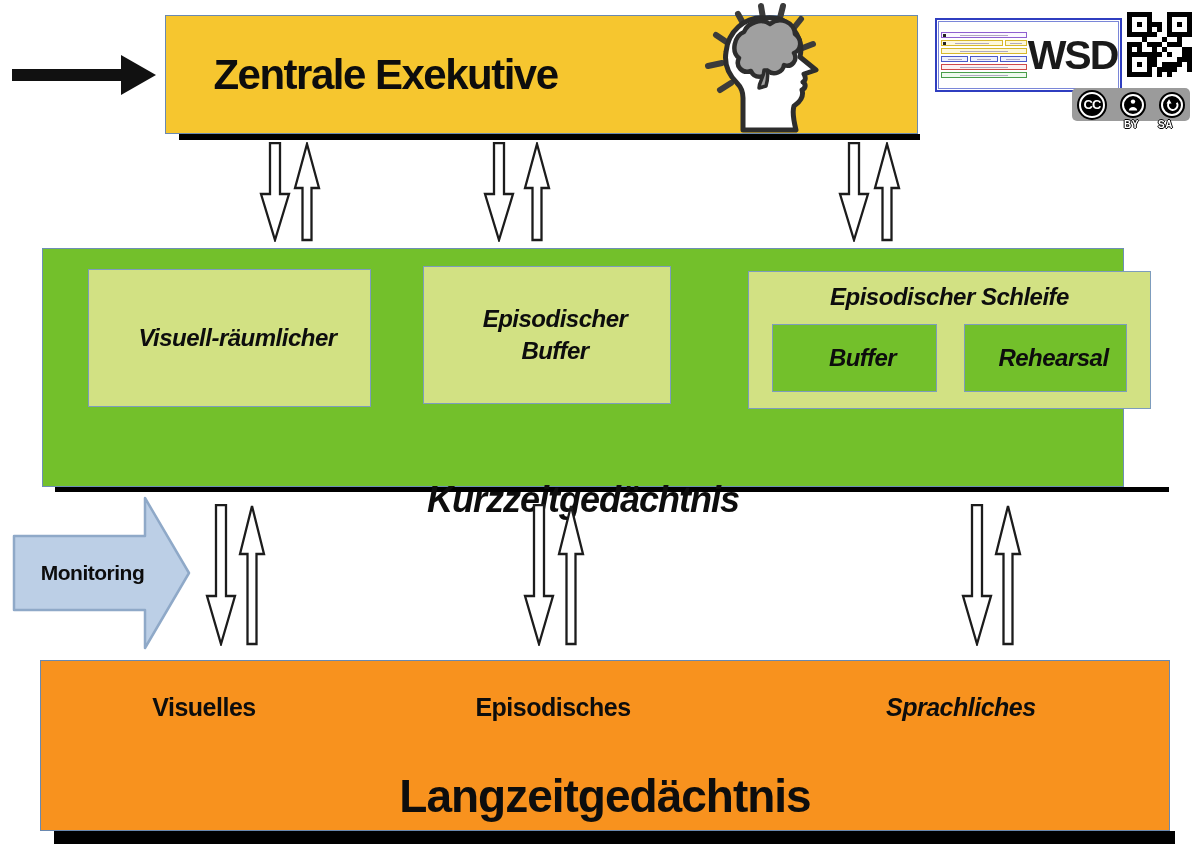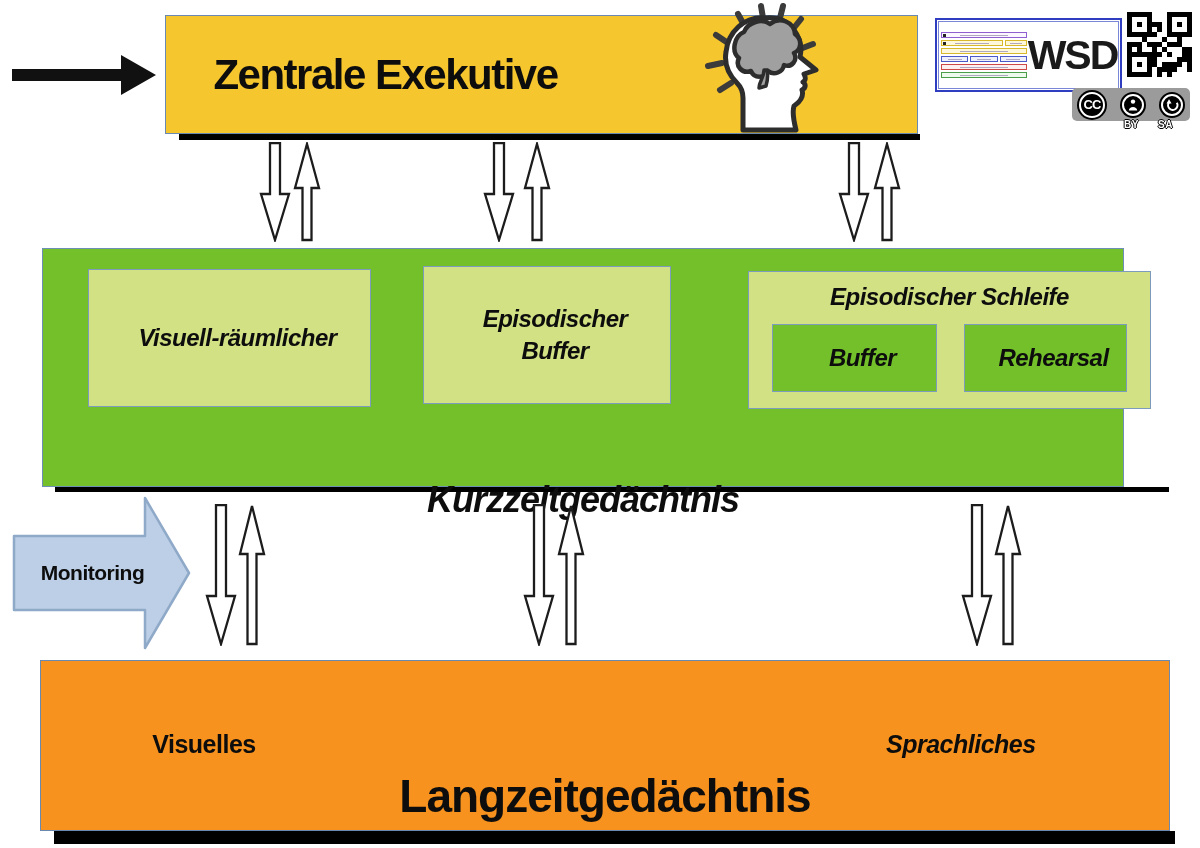--- a/index.html
+++ b/index.html
@@ -13,21 +13,21 @@
   
   .yellow-box{left:165px;top:15px;width:753px;height:119px;background:#F6C62F;border:1px solid #6a89b0;}
   .green-box{left:42px;top:248px;width:1082px;height:239px;background:#73C02B;border:1px solid #6d8fb5;font-style:italic;}
   .orange-box{left:40px;top:660px;width:1130px;height:171px;background:#F8921E;border:1px solid #6a89b0;}
   .sub-box{background:#D2E183;border:1px solid #7d9cbd;}
   .green-sub{background:#73C02B;border:1px solid #7d9cbd;}
 
   .h1{font-size:42px;letter-spacing:-1.5px;}
   .h2{font-size:36px;letter-spacing:-1px;}
   .h3{font-size:24px;letter-spacing:-0.5px;line-height:1.35;}
-  .h4{font-size:25px;letter-spacing:-0.5px;margin-top:37px;}
+  .h4{font-size:25px;letter-spacing:-0.5px;}
 
   
   .mon-label{font-size:21px;letter-spacing:-0.5px;}
 
   
   .wsd-logo{left:935px;top:18px;width:187px;height:74px;border:2px solid #2F3EC0;background:#fff;box-sizing:border-box;}
   .wsd-inner{position:absolute;inset:1px;border:1px solid #7a86d8;display:flex;align-items:center;}
   .mini{width:86px;height:49px;margin-left:2px;display:flex;flex-direction:column;justify-content:space-between;padding:1px 0;box-sizing:border-box;}
   .mini .row{display:flex;gap:2px;height:6px;}
   .mini .bar{position:relative;height:6px;box-sizing:border-box;flex:1;}
@@ -383,17 +383,18 @@
   <svg class="abs" style="left:961px;top:504px;" width="32" height="142" viewBox="0 0 32 142">
       <path d="M11,1 L21,1 L21,92 L30,92 L16,140 L2,92 L11,92 Z" fill="#fff" stroke="#1c1c1c" stroke-width="2.3"></path>
     </svg>
   <svg class="abs" style="left:994px;top:504px;" width="28" height="142" viewBox="0 0 28 142">
       <path d="M14,2 L26,50 L18.5,50 L18.5,140 L9.5,140 L9.5,50 L2,50 Z" fill="#fff" stroke="#1c1c1c" stroke-width="2.3"></path>
     </svg>
 
   <div class="shadow" style="left:54px;top:831px;width:1121px;height:13px;"></div>
   <div class="box orange-box">
     <div class="h4" style="position:absolute;left:63px;top:32px;width:200px;text-align:center;">Visuelles</div>
+    <div class="h4" style="position:absolute;left:412px;top:32px;width:200px;text-align:center;">Episodisches</div>
     <div class="h4" style="position:absolute;left:845px;top:32px;width:200px;text-align:left;font-style:italic;">Sprachliches</div>
     <div class="h2" style="position:absolute;left:0;right:0;top:108px;text-align:center;font-size:46px;">Langzeitgedächtnis</div>
   </div>
 
 </div>
 
 </body></html>

